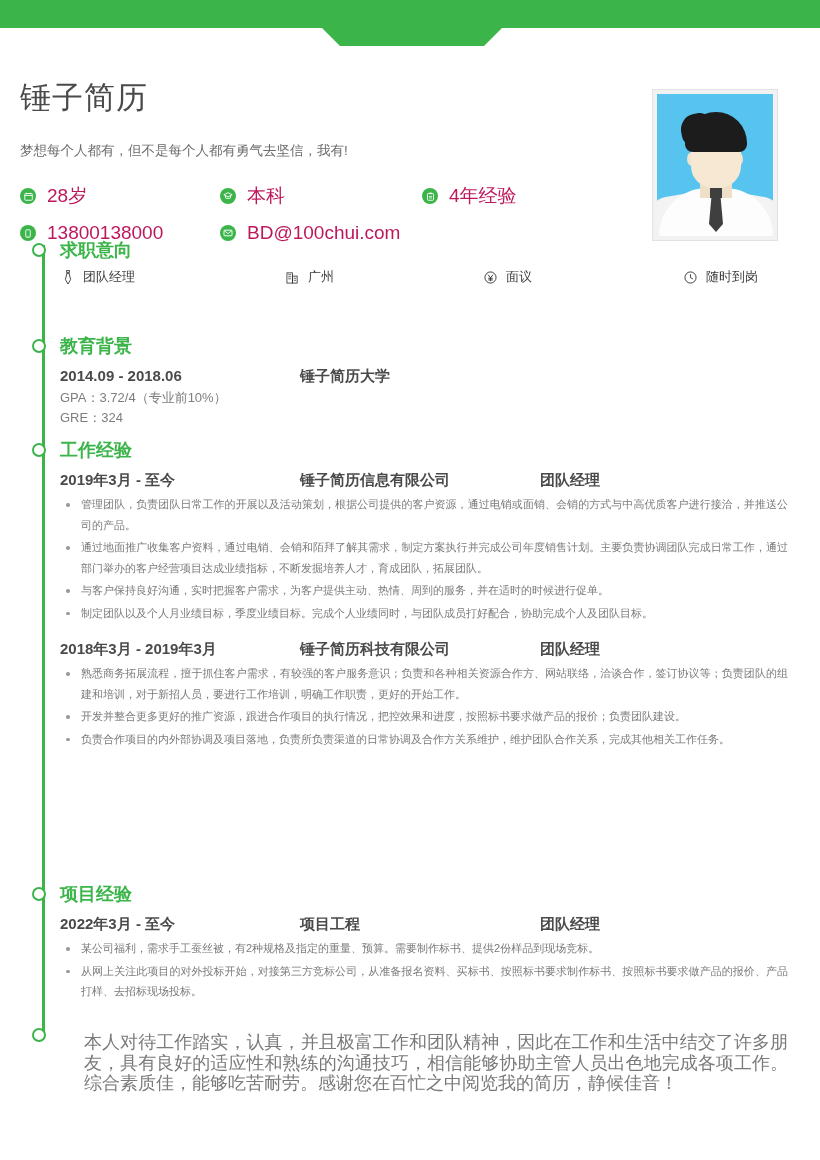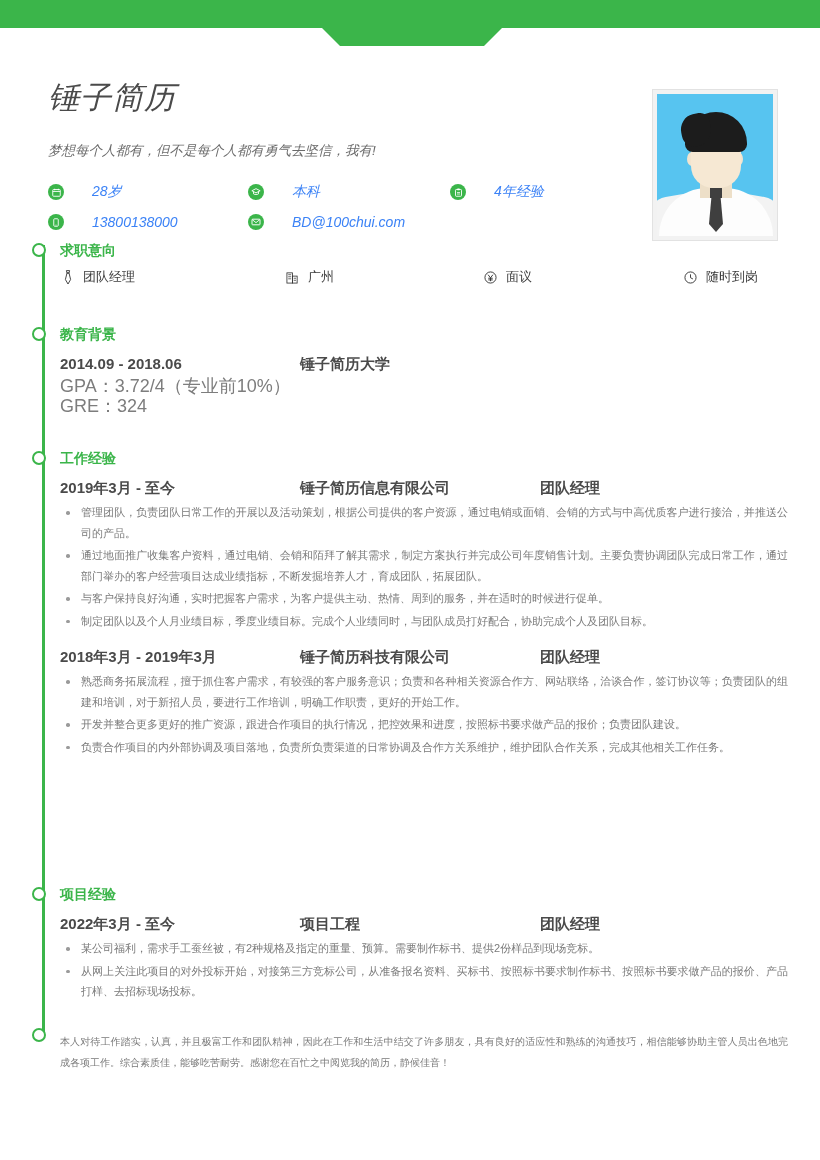--- a/index.html
+++ b/index.html
@@ -12,36 +12,36 @@
 
   
   .banner { position:absolute; top:0; left:0; width:820px; height:28px; background:#3bb54a; }
   .banner-tab {
     position:absolute; top:28px; left:322px; width:180px; height:18px;
     background:#3bb54a;
     clip-path: polygon(0 0, 100% 0, 90% 100%, 10% 100%);
   }
 
   
-  .header { position:absolute; top:78px; left:48px; width:600px;font-style:italic; }
+  .header { position:absolute; top:78px; left:20px; width:600px; }
   .name { font-size:31px; color:#4a4a4a; font-weight:400; letter-spacing:1px; line-height:40px; }
   .tagline { margin-top:23px; font-size:13.5px; color:#6b6b6b; line-height:20px; }
 
   .info-grid { margin-top:22px; }
   .info-row { display:flex; margin-bottom:13px; }
   .info-item { display:flex; align-items:center; }
   .info-item.c1 { width:200px; }
   .info-item.c2 { width:202px; }
   .info-item.c3 { width:180px; }
   .ic-circle {
     width:16px; height:16px; border-radius:50%; background:#3bb54a;
     display:flex; align-items:center; justify-content:center; flex:0 0 16px;
   }
   .ic-circle svg { display:block; }
-  .info-text { margin-left:28px; font-size:14px; color:#3b82f6; white-space:nowrap; }
+  .info-text { margin-left:11px; font-size:19px; color:#be185d; white-space:nowrap; }
 
   
   .photo {
     position:absolute; top:89px; left:652px; width:126px; height:152px;
     background:#f2f2f2; padding:4px; border:1px solid #e2e2e2;
   }
   .photo-inner { position:relative; width:100%; height:100%; background:#57c4f0; overflow:hidden; }
   .ph-shirt { position:absolute; bottom:0; left:2px; width:114px; height:48px; background:#fdfdfd;
               border-radius:48px 48px 0 0; }
   .ph-shoulderL { position:absolute; bottom:0; left:-8px; width:48px; height:40px; background:#f3f3f3;
@@ -63,52 +63,52 @@
 
   
   .timeline { position:absolute; left:42px; top:245px; width:3px; height:790px; background:#3bb54a; }
 
   .section { position:absolute; left:32px; width:756px; }
   .sec-dot {
     position:absolute; left:0px; top:3px; width:14px; height:14px; border-radius:50%;
     background:#ffffff; border:2.5px solid #3bb54a; z-index:2;
   }
   .sec-title {
-    margin-left:28px; font-size:14px; font-weight:bold; color:#3bb54a; line-height:21px;
+    margin-left:28px; font-size:18px; font-weight:bold; color:#3bb54a; line-height:21px;
   }
   .sec-body { margin-left:28px; margin-top:7px; }
 
   
   .intent-row { display:flex; }
   .intent-item { display:flex; align-items:center; }
   .intent-item.p1 { width:225px; }
   .intent-item.p2 { width:198px;text-align:right; }
   .intent-item.p3 { width:200px; }
   .intent-ic { width:15px; height:15px; flex:0 0 15px; display:flex; align-items:center; justify-content:center; }
   .intent-text { margin-left:8px; font-size:13px; color:#3d3d3d; white-space:nowrap; }
 
   
   .entry { margin-bottom:2px; }
   .entry-head { display:flex; font-size:15px; font-weight:bold; color:#4a4a4a; line-height:24px; }
   .eh-date { width:240px; }
   .eh-org  { width:240px; }
   .eh-role { width:220px; }
 
-  .sub-lines { font-size:18px; color:#7d7d7d; line-height:20px; }
+  .sub-lines { font-size:13px; color:#7d7d7d; line-height:20px; }
 
   ul.bullets { list-style:none; margin:2px 0 0 0; padding:0; }
   ul.bullets li {
     position:relative; padding-left:21px; margin-bottom:2px;
     font-size:11px; color:#7a7a7a; line-height:20.5px; text-align:justify;
   }
   ul.bullets li::before {
     content:""; position:absolute; left:6px; top:9px;
     width:3.5px; height:3.5px; border-radius:50%; background:#9a9a9a;
   }
-  .para { font-size:10px; color:#7a7a7a; line-height:20.5px; text-align:justify; }
+  .para { font-size:18px; color:#7a7a7a; line-height:20.5px; text-align:justify;margin-left:24px; }
 </style>
 </head>
 <body>
 
 <div class="page">
 
   <div class="banner"></div>
   <div class="banner-tab"></div>
 
   <div class="header">
@@ -236,36 +236,36 @@
                 <circle cx="7" cy="7" r="6" fill="none" stroke="#333" stroke-width="1"></circle>
                 <path d="M7 3.6 V7.2 L9.6 8.6" fill="none" stroke="#333" stroke-width="1"></path>
               </svg>
           </span>
           <span class="intent-text">随时到岗</span>
         </div>
       </div>
     </div>
   </div>
 
-  <div class="section" style="top:324px;">
+  <div class="section" style="top:336px;">
     <div class="sec-dot"></div>
     <div class="sec-title">教育背景</div>
     <div class="sec-body">
       <div class="entry">
         <div class="entry-head">
           <span class="eh-date">2014.09 - 2018.06</span>
           <span class="eh-org">锤子简历大学</span>
         </div>
         <div class="sub-lines">GPA：3.72/4（专业前10%）</div>
         <div class="sub-lines">GRE：324</div>
       </div>
     </div>
   </div>
 
-  <div class="section" style="top:440px;margin-top:8px;">
+  <div class="section" style="top:440px;">
     <div class="sec-dot"></div>
     <div class="sec-title">工作经验</div>
     <div class="sec-body">
 
       <div class="entry">
         <div class="entry-head">
           <span class="eh-date">2019年3月 - 至今</span>
           <span class="eh-org">锤子简历信息有限公司</span>
           <span class="eh-role">团队经理</span>
         </div>

